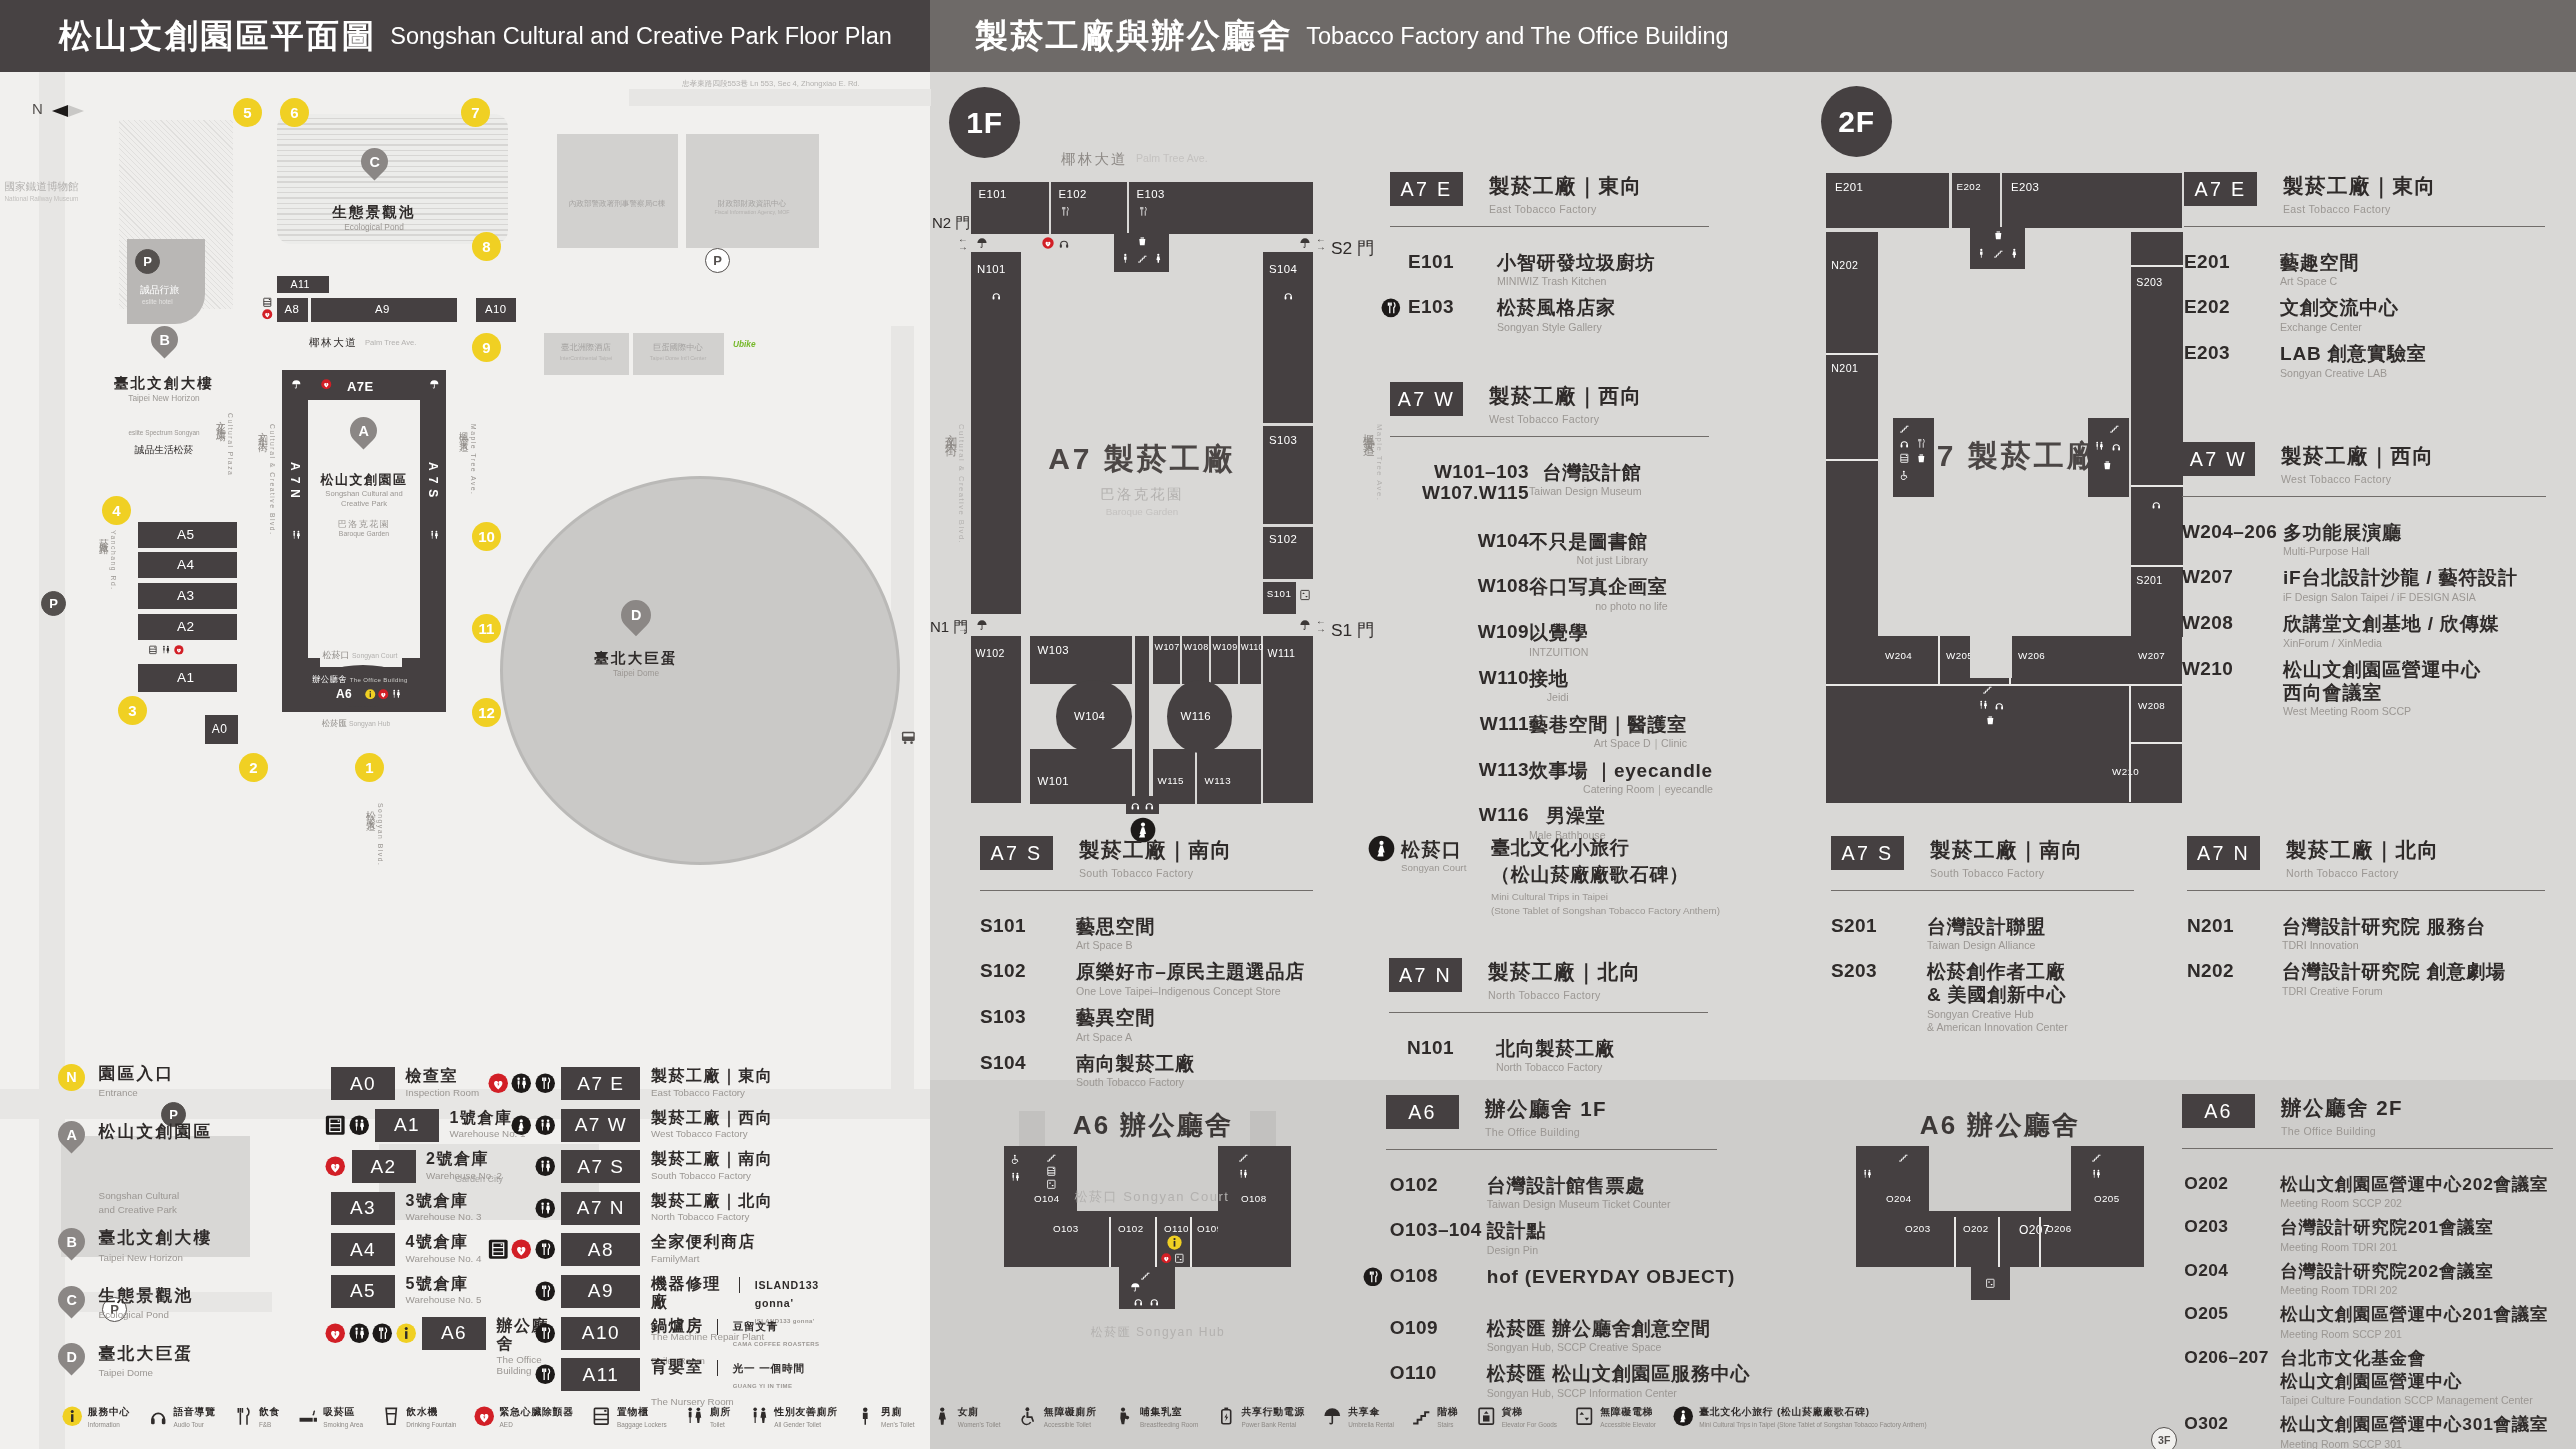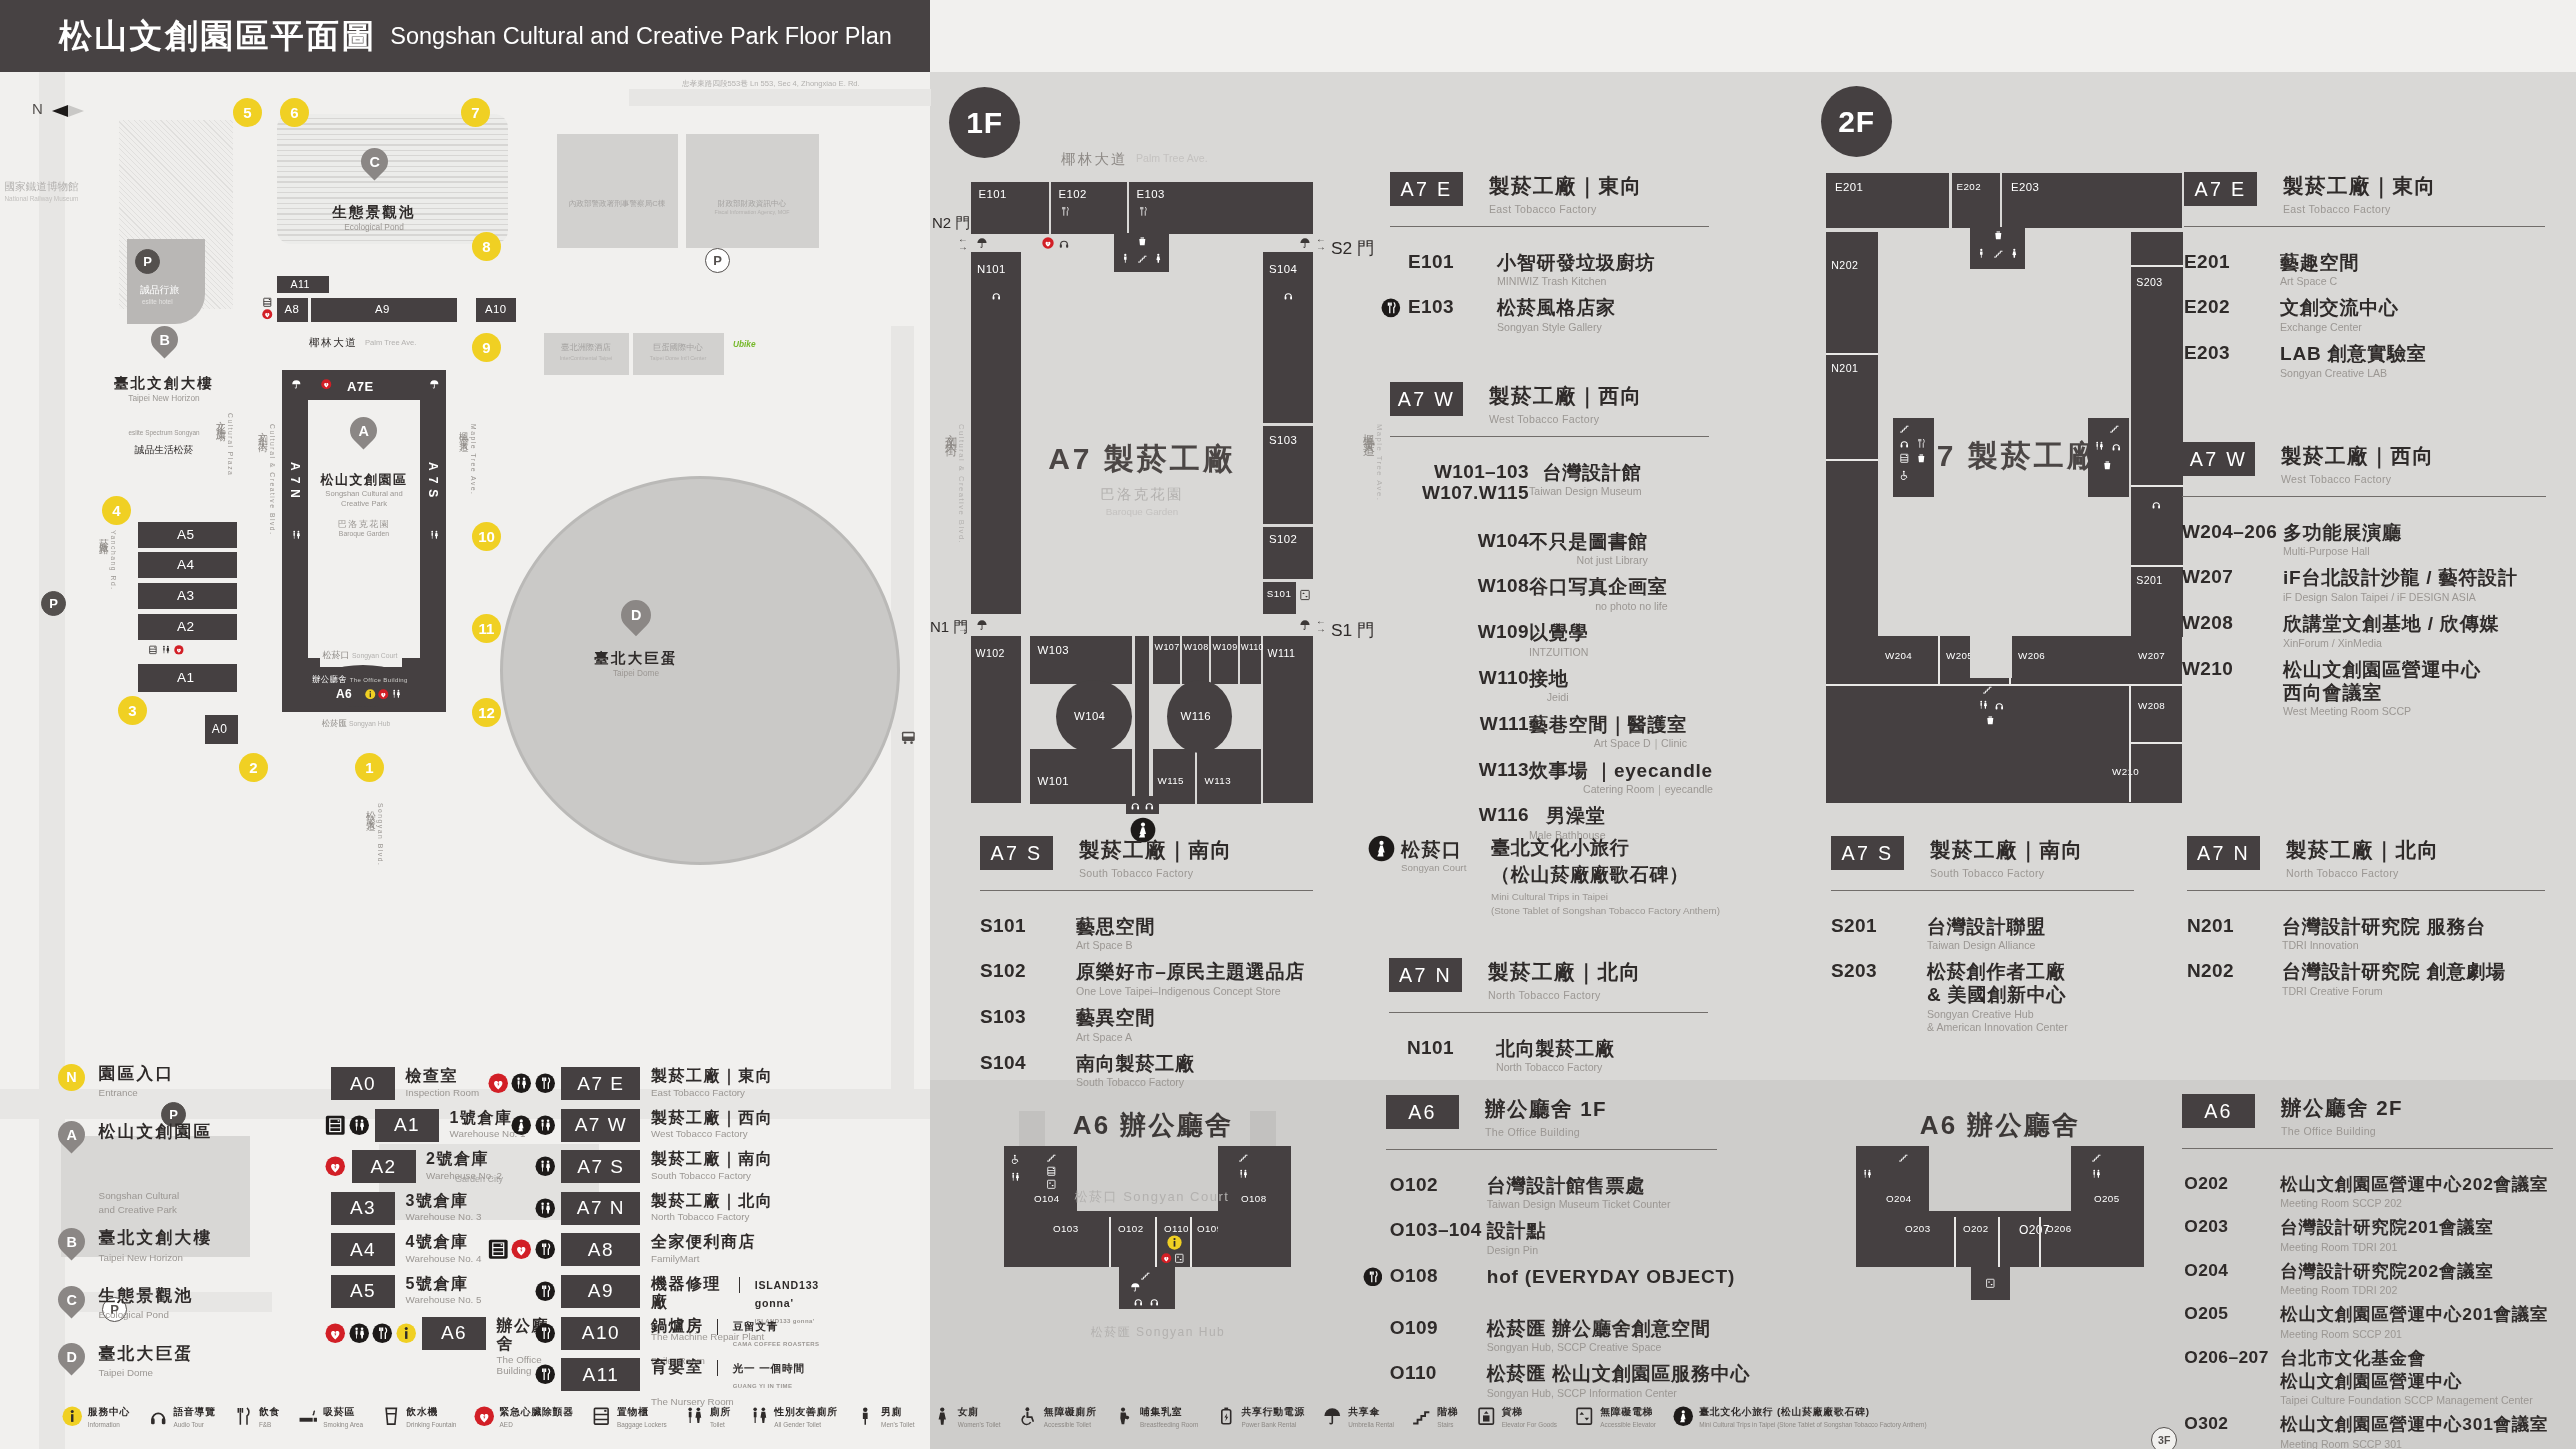--- a/index.html
+++ b/index.html
@@ -246,20 +246,24 @@
 
 <div id="page">
 
   <div class="abs" style="left:930px;top:72px;width:1646px;height:1008px;background:#d9d8d6;"></div>
   <div class="abs" style="left:930px;top:1080px;width:1646px;height:370px;background:#cecdcb;"></div>
 
   <div class="hdr" style="left:0;width:930px;background:#474243;padding-left:59px;box-sizing:border-box;">
     <span class="zh">松山文創園區平面圖</span>
     <span class="en">Songshan Cultural and Creative Park Floor Plan</span>
   </div>
+  <div class="hdr" style="left:930px;width:1646px;background:#6e6a68;padding-left:45px;box-sizing:border-box;">
+    <span class="zh">製菸工廠與辦公廳舍</span>
+    <span class="en">Tobacco Factory and The Office Building</span>
+  </div>
 
   <div class="abs" style="left:39px;top:72px;width:26px;height:1377px;background:#e7e6e4;"></div>
   <div class="abs" style="left:0;top:1089px;width:930px;height:30px;background:#e7e6e4;"></div>
   <div class="abs" style="left:891px;top:326px;width:23px;height:765px;background:#e7e6e4;"></div>
   <div class="abs" style="left:629px;top:89px;width:302px;height:16.7px;background:#e7e6e4;"></div>
   <div class="abs" style="left:45px;top:1292px;width:227px;height:19.7px;background:#e7e6e4;"></div>
 
   <span class="d-lbl" style="left:32px;top:100px;font-size:15px;color:#54504e;">N</span>
   <span class="abs" style="left:52px;top:105px;width:0;height:0;border-top:6px solid transparent;border-bottom:6px solid transparent;border-right:16.7px solid #1d1a19;"></span>
   <span class="abs" style="left:68px;top:105px;width:0;height:0;border-top:6px solid transparent;border-bottom:6px solid transparent;border-left:16.7px solid #c9c8c6;"></span>

